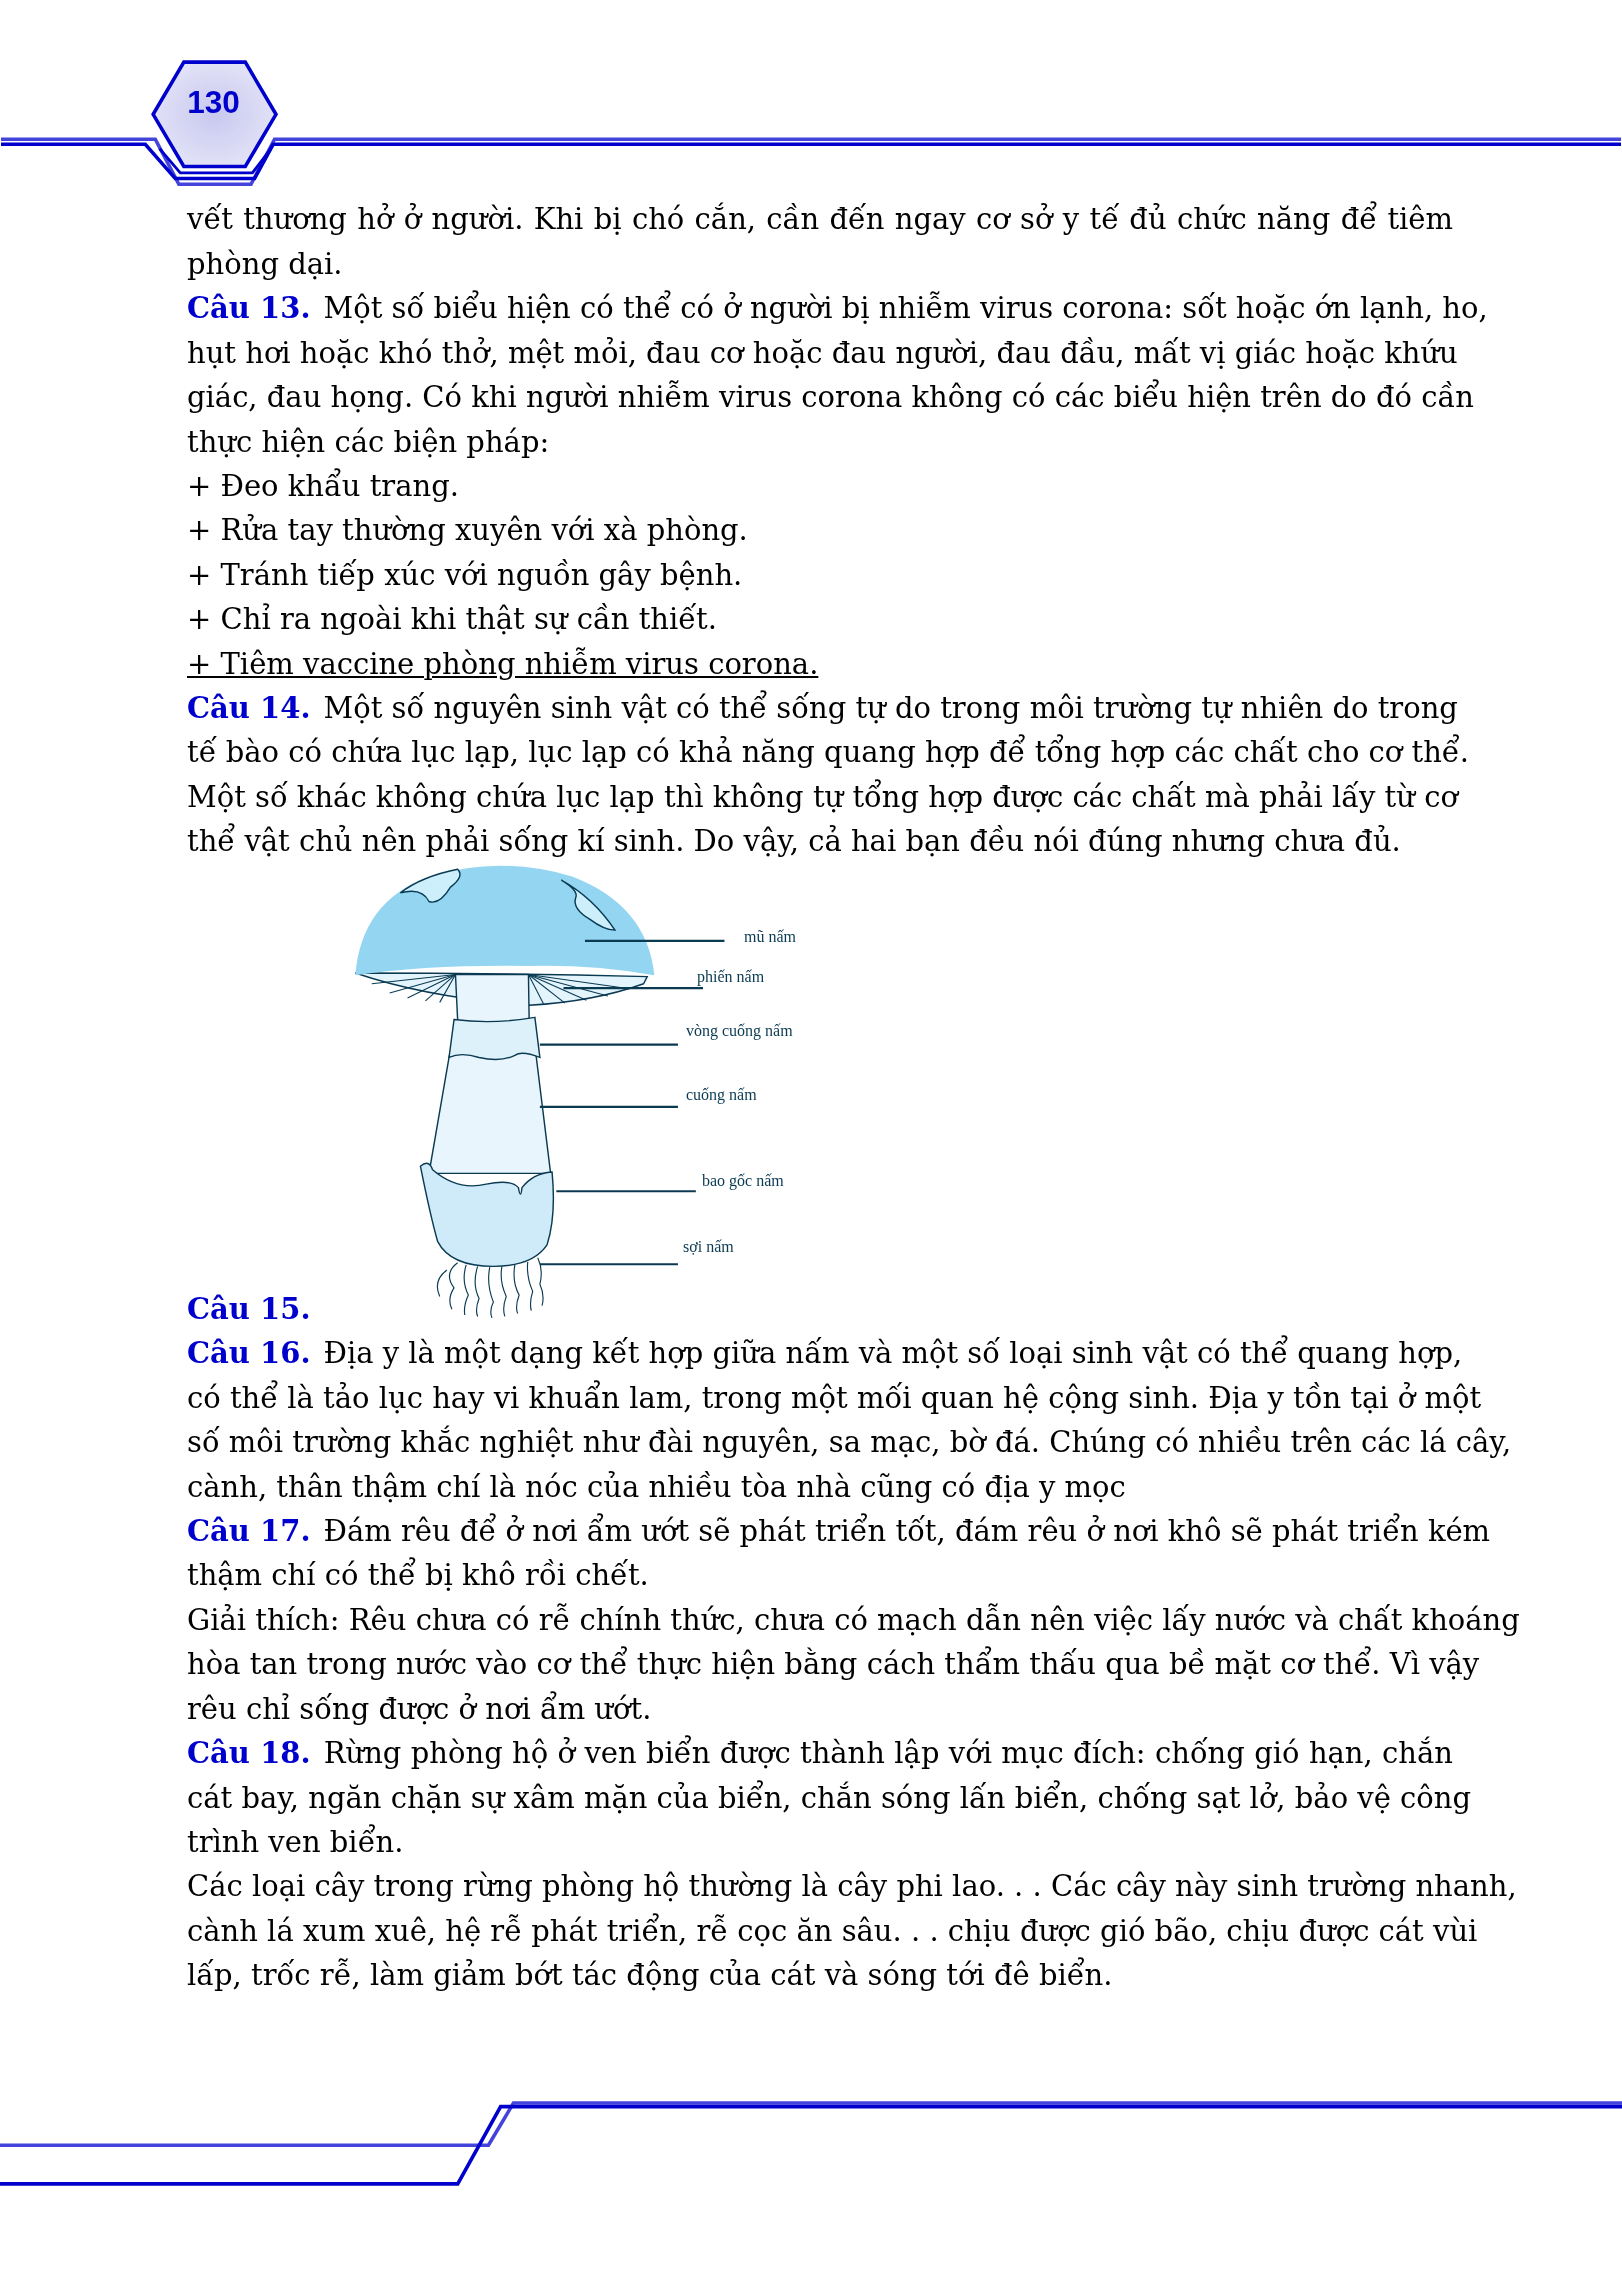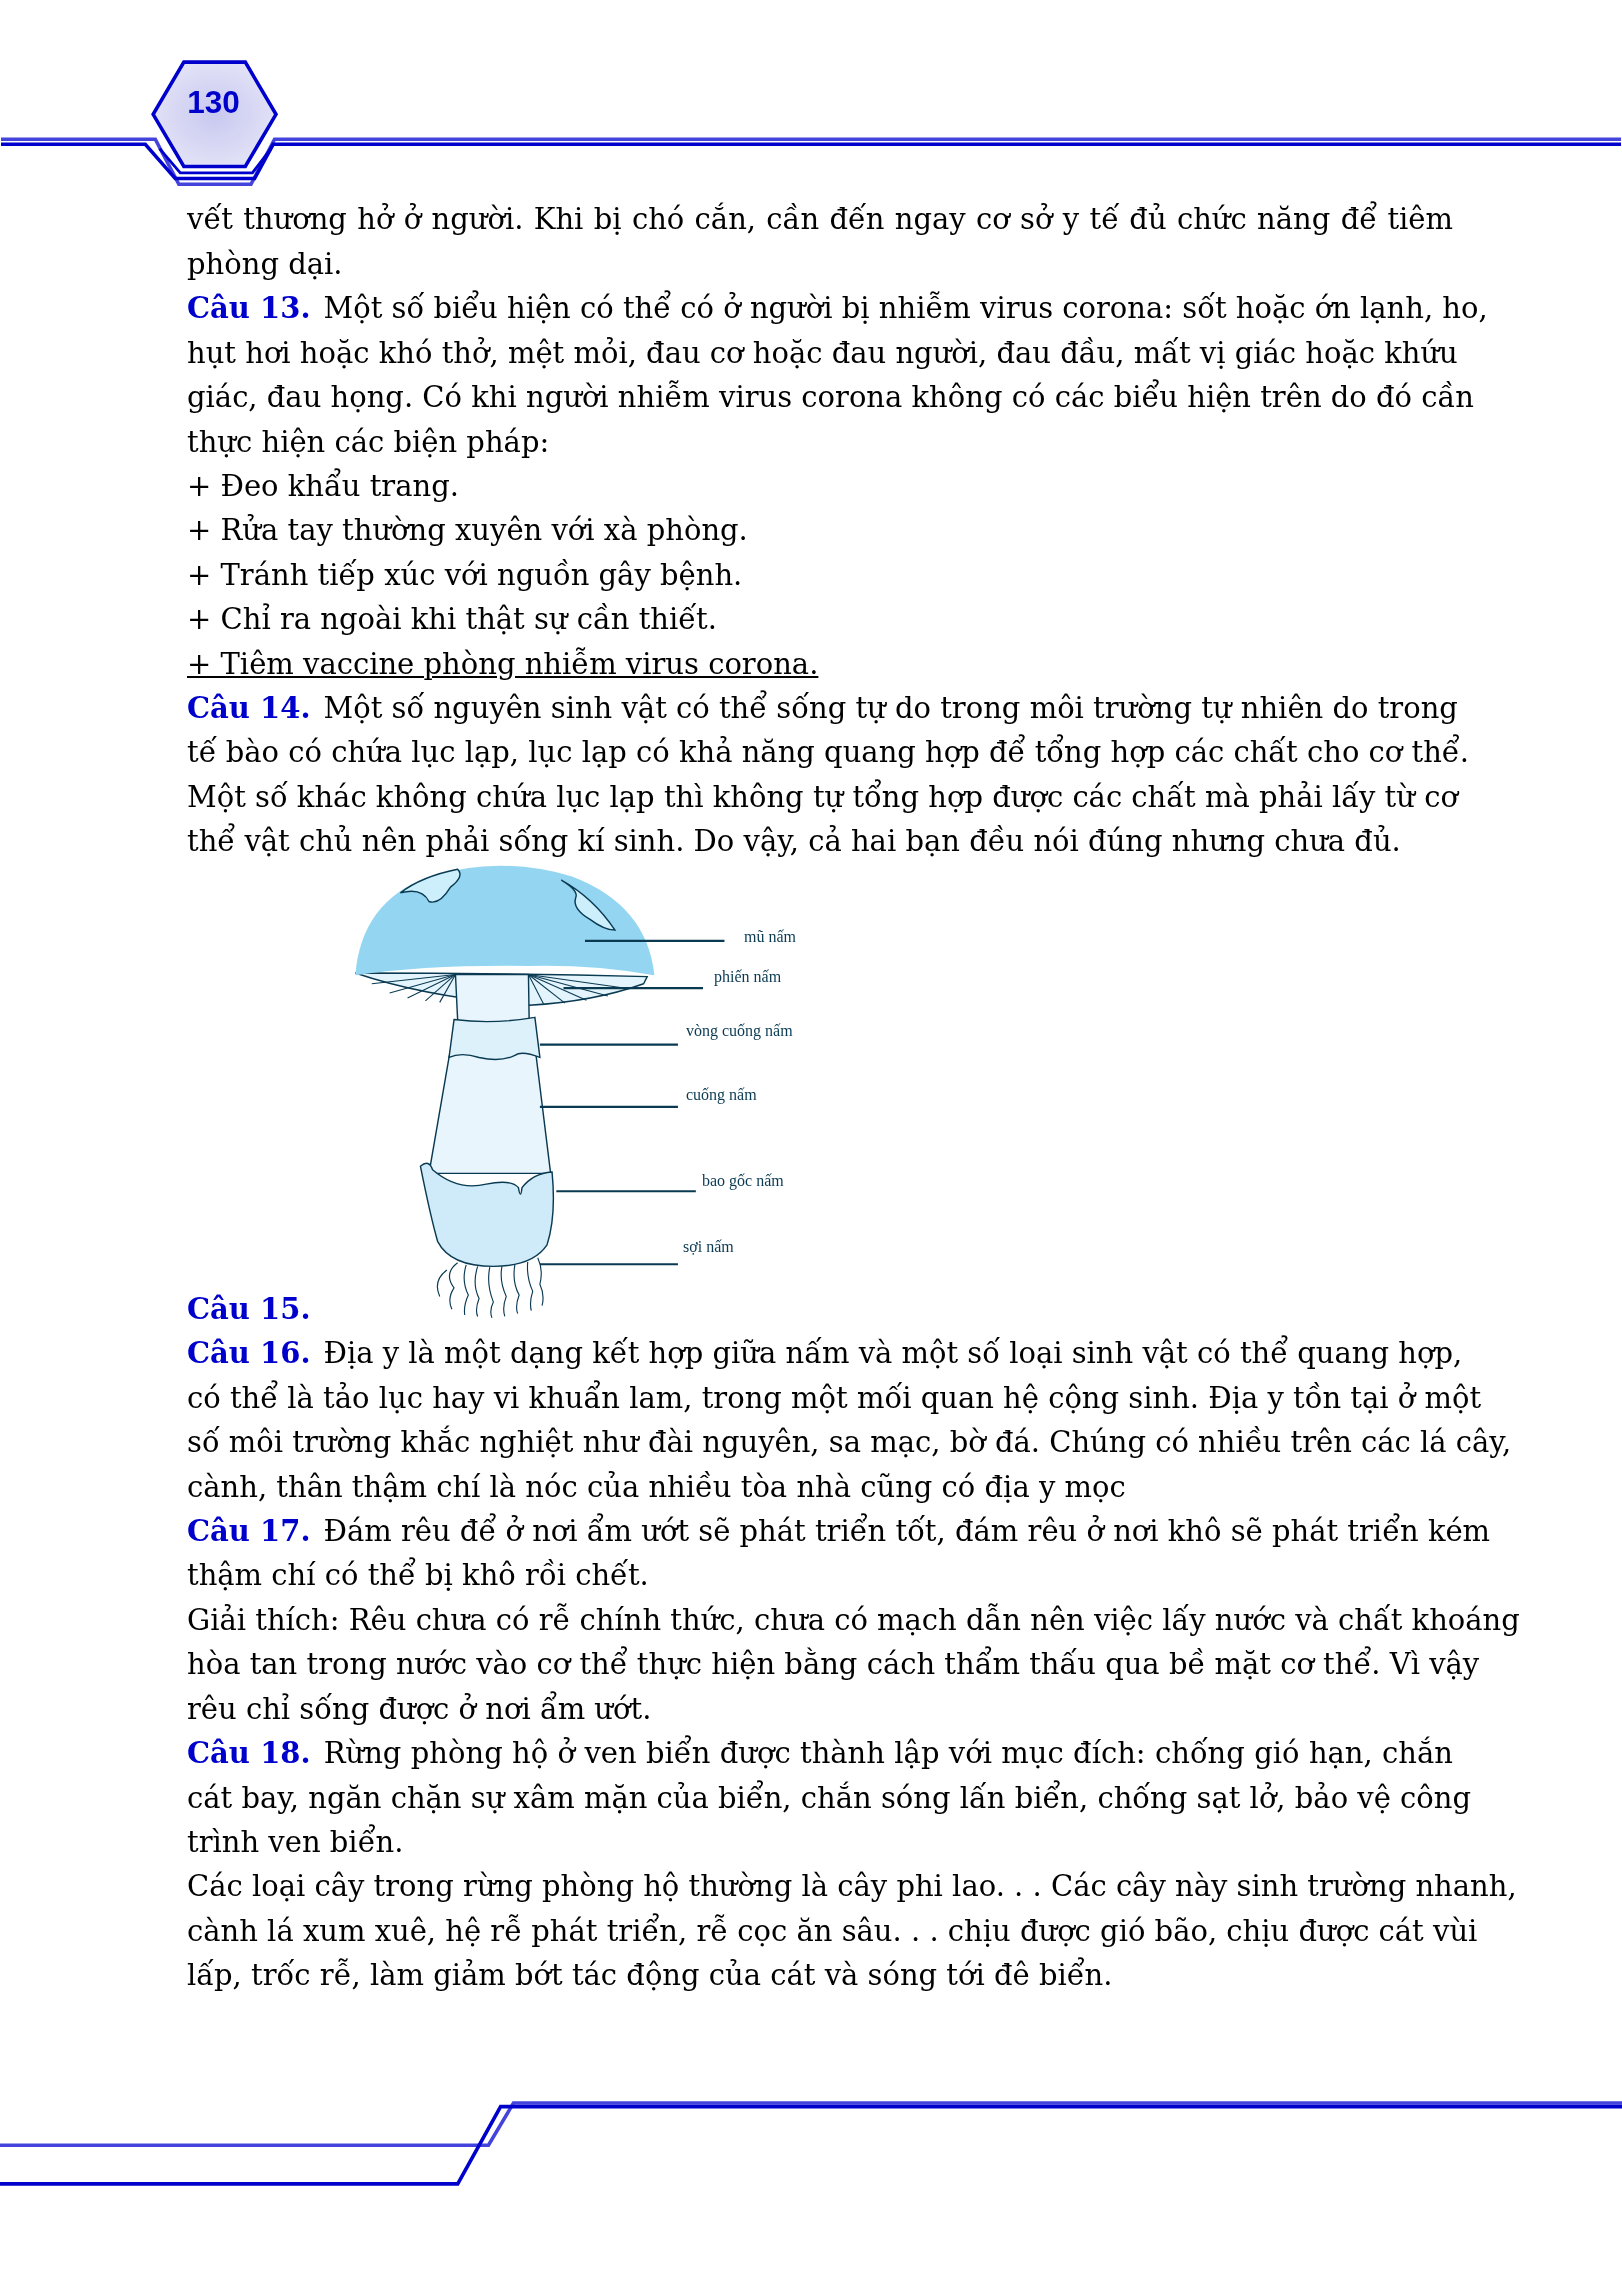--- a/index.html
+++ b/index.html
@@ -114,21 +114,21 @@
       <g stroke="#0a3a52" stroke-width="3">
         <line x1="818" y1="1315" x2="1013" y2="1315"></line>
         <line x1="788" y1="1381" x2="983" y2="1381"></line>
         <line x1="755" y1="1460" x2="948" y2="1460"></line>
         <line x1="755" y1="1547" x2="948" y2="1547"></line>
         <line x1="778" y1="1665" x2="973" y2="1665"></line>
         <line x1="755" y1="1767" x2="948" y2="1767"></line>
       </g>
     </svg>
     <div class="fig-label" style="left:401px;top:73px;">mũ nấm</div>
-    <div class="fig-label" style="left:371px;top:113px;">phiến nấm</div>
+    <div class="fig-label" style="left:354px;top:113px;">phiến nấm</div>
     <div class="fig-label" style="left:343px;top:167px;">vòng cuống nấm</div>
     <div class="fig-label" style="left:343px;top:231px;">cuống nấm</div>
     <div class="fig-label" style="left:359px;top:317px;">bao gốc nấm</div>
     <div class="fig-label" style="left:340px;top:383px;">sợi nấm</div>
   </div>
 
   <div id="lines-b">
       <div class="line last" style="top: 1287px;"><span class="q-label">Câu 15.</span><span></span></div>
       <div class="line" style="top: 1331px;"><span class="q-label">Câu 16.</span><span>Địa y là một dạng kết hợp giữa nấm và một số loại sinh vật có thể quang hợp,</span></div>
       <div class="line" style="top: 1376px;"><span>có thể là tảo lục hay vi khuẩn lam, trong một mối quan hệ cộng sinh. Địa y tồn tại ở một</span></div>

